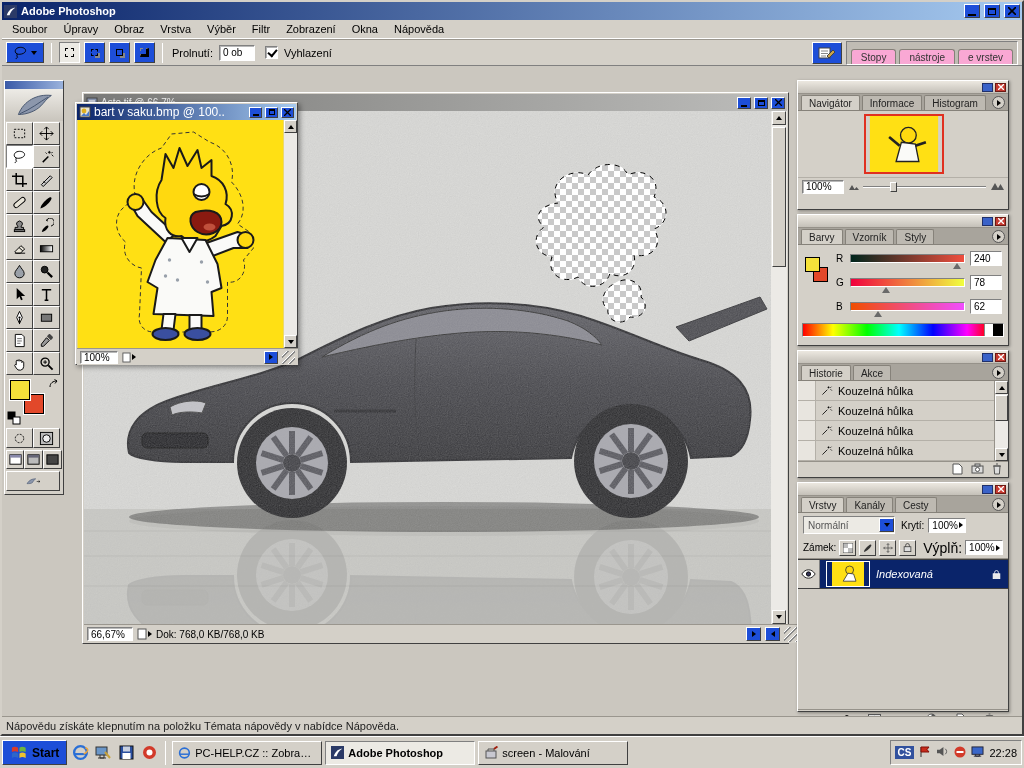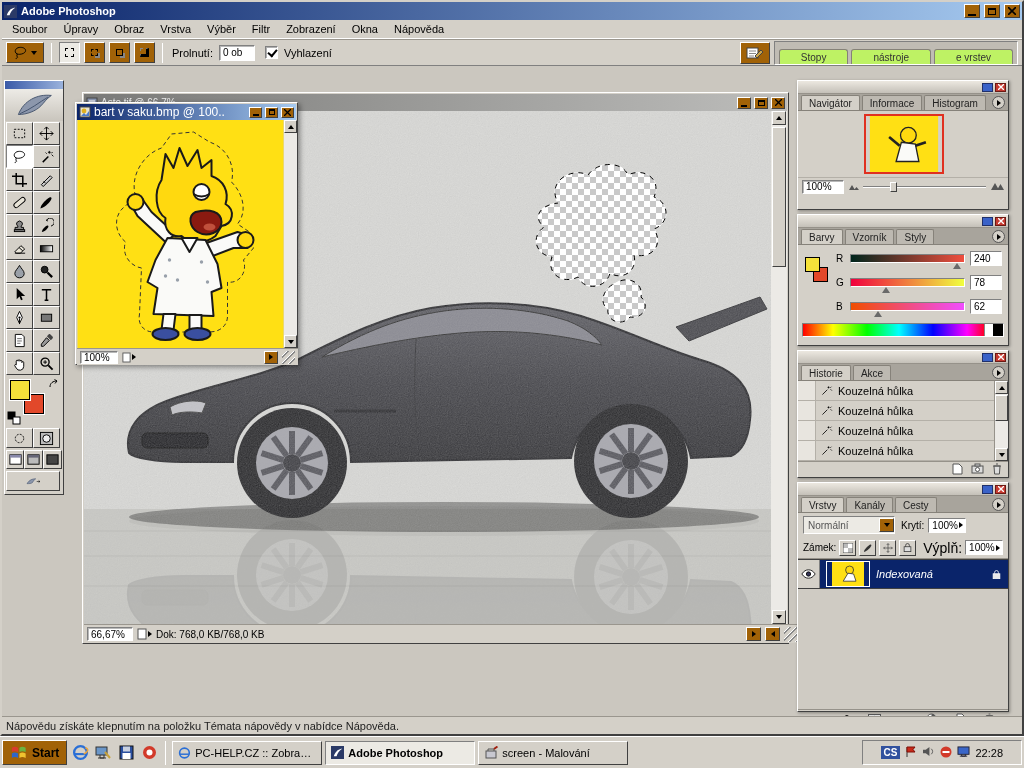--- a/index.html
+++ b/index.html
@@ -3,38 +3,38 @@
 <meta charset="utf-8">
 <style>
 *{margin:0;padding:0;box-sizing:border-box}
 body{font-family:"Liberation Sans","DejaVu Sans",sans-serif;font-size:11px;color:#000}
 .screen{position:relative;width:1024px;height:768px;background:#808080;overflow:hidden}
 .a{position:absolute}
 .chrome{background:#D4D0C8}
 .bOut{border:1px solid;border-color:#FFFFFF #404040 #404040 #FFFFFF}
 .bIn{border:1px solid;border-color:#808080 #FFFFFF #FFFFFF #808080}
 .bField{border:1px solid;border-color:#808080 #FFFFFF #FFFFFF #808080;background:#fff;box-shadow:inset 1px 1px 0 #B8B8B8}
-.btn3d{background:#a16207;border:1px solid;border-color:#FFFFFF #404040 #404040 #FFFFFF;display:inline-flex;align-items:center;justify-content:center}
+.btn3d{background:#1d4ed8;border:1px solid;border-color:#FFFFFF #404040 #404040 #FFFFFF;display:inline-flex;align-items:center;justify-content:center}
 .pressed{border-color:#808080 #FFFFFF #FFFFFF #808080!important;background:#ECEAE4!important}
 .flex{display:flex;align-items:center}
 .tbar{background:linear-gradient(90deg,#0A246A,#A6CAF0);color:#fff}
 .tbar-inactive{background:linear-gradient(90deg,#7A7A78,#BDBDBB);color:#ECECEC}
 .tri-up{width:0;height:0;border-left:3px solid transparent;border-right:3px solid transparent;border-bottom:4px solid #000}
 .tri-dn{width:0;height:0;border-left:3px solid transparent;border-right:3px solid transparent;border-top:4px solid #000}
 .tri-rt{width:0;height:0;border-top:3px solid transparent;border-bottom:3px solid transparent;border-left:4px solid #000}
 .tri-lt{width:0;height:0;border-top:3px solid transparent;border-bottom:3px solid transparent;border-right:4px solid #000}
 .mitem{padding:2px 8px;cursor:default}
 .optlabel{font-size:11px;padding:0 2px}
 .sep{width:1px;height:20px;background:#808080;border-right:1px solid #fff;margin:0 3px}
 .tool{width:27px;height:23px;background:#D4D0C8;border:1px solid;border-color:#FFFFFF #404040 #404040 #FFFFFF;display:flex;align-items:center;justify-content:center}
 .tool svg{width:15px;height:15px}
 .tool.sel{border-color:#808080 #FFFFFF #FFFFFF #808080;background:#FFFFFF}
 .check{width:13px;height:13px;background:#fff;border:1px solid;border-color:#808080 #fff #fff #808080;box-shadow:inset 1px 1px 0 #b0b0b0;position:relative}
 .check::after{content:"";position:absolute;left:2px;top:2px;width:7px;height:4px;border-left:2px solid #000;border-bottom:2px solid #000;transform:rotate(-50deg)}
-.welltab{background:#bef264;border:1px solid #858178;border-bottom:none;border-radius:3px 3px 0 0;padding:2px 21px 1px;font-size:10px;margin-left:3px;color:#333}
+.welltab{background:#f9a8d4;border:1px solid #858178;border-bottom:none;border-radius:3px 3px 0 0;padding:2px 9px 1px;font-size:10px;margin-left:3px;color:#333}
 .pal{background:#D4D0C8;border:1px solid;border-color:#FFFFFF #404040 #404040 #FFFFFF;box-shadow:1px 1px 3px rgba(0,0,0,.35)}
 .palhdr{height:13px;background:linear-gradient(180deg,#ECE8E0,#C4C0B8);border-bottom:1px solid #96928A;display:flex;justify-content:flex-end;align-items:center;gap:2px;padding:0 2px}
 .phmin{width:11px;height:9px;background:#3A62C8;border:1px solid #20306A}
 .phclose{width:11px;height:9px;background:#C63A30;border:1px solid #6A1A14;display:flex;align-items:center;justify-content:center}
 .paltabs{height:17px;background:#A8A49C;display:flex;align-items:flex-end;padding-left:3px;gap:2px;border-bottom:1px solid #86827A;position:relative}
 .ptab{font-size:10px;padding:2px 7px 1px;background:#BDB9B1;border:1px solid #86827A;border-bottom:none;border-radius:2px 2px 0 0;color:#222;white-space:nowrap}
 .ptab.active{background:#D4D0C8}
 .palmenu{position:absolute;right:3px;top:2px;width:13px;height:13px;border:1px solid #555;border-radius:50%;background:#D4D0C8;display:flex;align-items:center;justify-content:center}
 .valbox{width:32px;height:15px;background:#fff;border:1px solid;border-color:#808080 #fff #fff #808080;font-size:10px;display:flex;align-items:center;padding-left:3px}
 .ctrack{height:9px;flex:1;border:1px solid;border-color:#808080 #fff #fff #808080;position:relative}
@@ -915,21 +915,21 @@
     </span>
     <span class="taskbtn">
       <svg width="14" height="14" viewBox="0 0 14 14">
           <rect x="2" y="5" width="10" height="7" fill="#C8C8D0" stroke="#555"></rect>
           <path d="M4 5V3h6v2" stroke="#555" fill="none"></path>
           <path d="M10 3l3.5-2.5" stroke="#A02010" stroke-width="2"></path>
         </svg>
       <span style="overflow:hidden;text-overflow:ellipsis">screen - Malování</span>
     </span>
     <span style="flex:1"></span>
-    <span class="bIn flex" style="height:25px;padding:0 18px;gap:5px">
+    <span class="bIn flex" style="height:25px;padding:0 4px;gap:5px">
       <span style="background:#31519E;color:#fff;font-size:10px;font-weight:bold;padding:1px 3px">CS</span>
       <span><svg width="12" height="12" viewBox="0 0 12 12">
             <path d="M2 11V1" stroke="#333"></path>
             <path d="M2 1h8l-2 2.5L10 6H2Z" fill="#C82A1A" stroke="#801008"></path>
           </svg></span>
       <span><svg width="13" height="11" viewBox="0 0 14 12">
             <path d="M1 4h3l4-3v10L4 8H1Z" fill="#555"></path>
             <path d="M10 3c2 1.8 2 4.2 0 6" stroke="#555" fill="none"></path>
           </svg></span>
       <span><svg width="12" height="12" viewBox="0 0 12 12">

